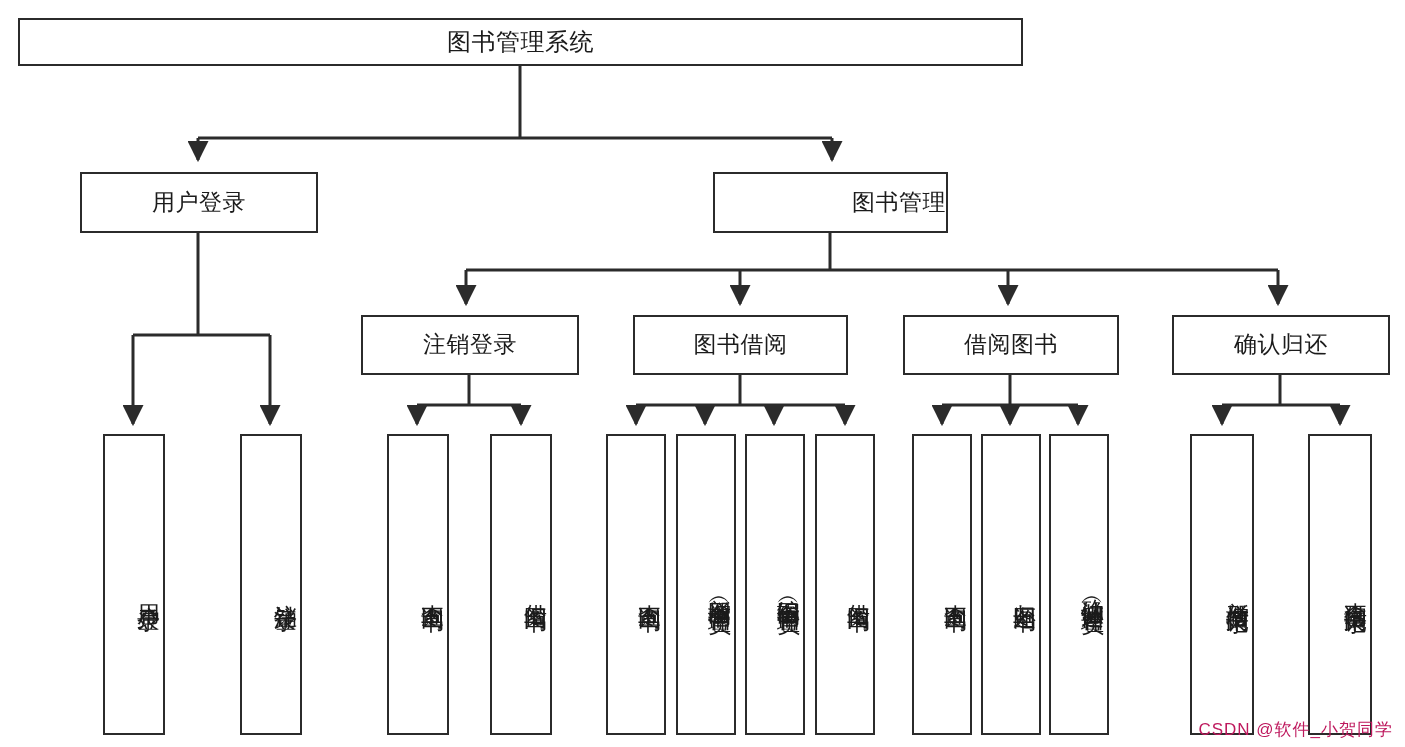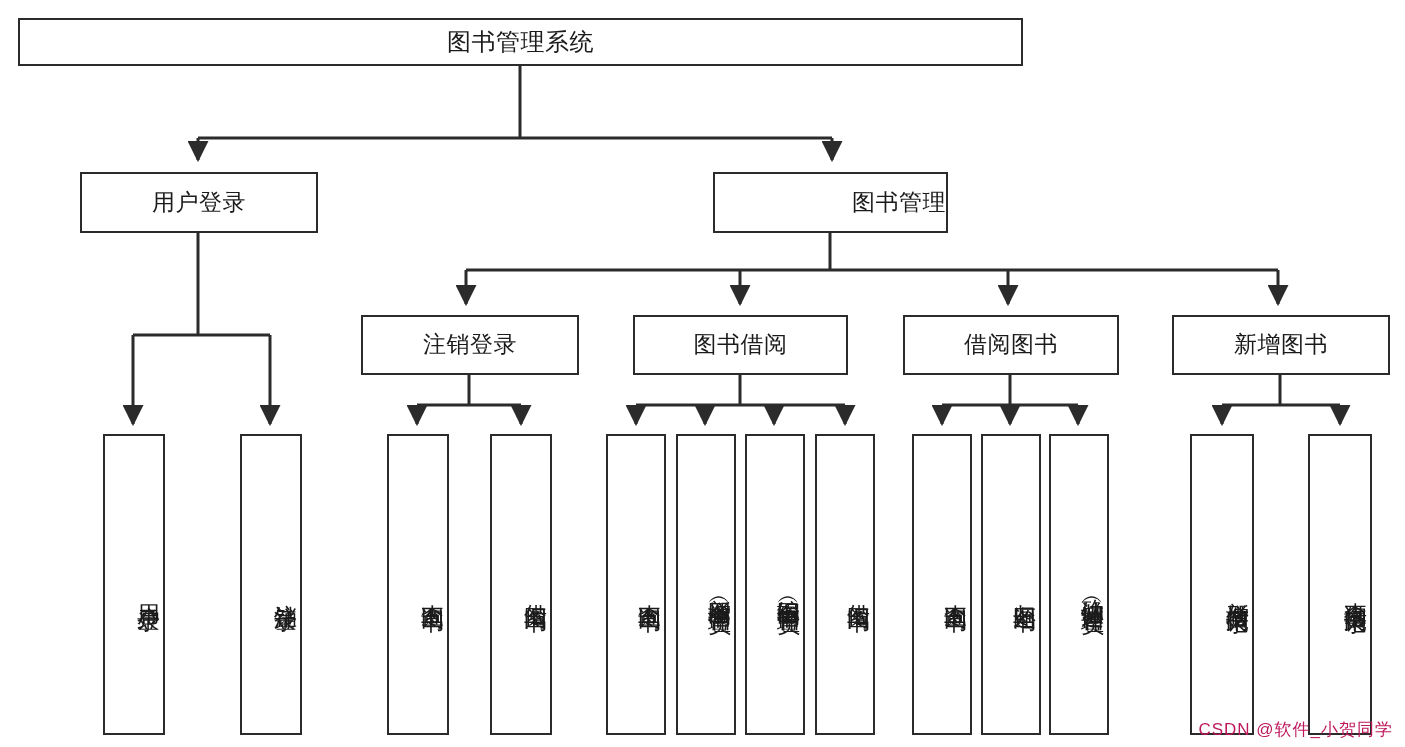--- a/index.html
+++ b/index.html
@@ -139,21 +139,21 @@
   <div class="node horizontal" style="left:361px; top:315px; width:218px; height:60px;">
     <span class="label">注销登录</span>
   </div>
   <div class="node horizontal" style="left:633px; top:315px; width:215px; height:60px;">
     <span class="label">图书借阅</span>
   </div>
   <div class="node horizontal" style="left:903px; top:315px; width:216px; height:60px;">
     <span class="label">借阅图书</span>
   </div>
   <div class="node horizontal" style="left:1172px; top:315px; width:218px; height:60px;">
-    <span class="label">新增图书</span>
+    <span class="label">确认归还</span>
   </div>
 
   <div class="node vertical" style="left:103px; top:434px; width:62px; height:301px;">
     <span class="label">用户登录</span>
   </div>
   <div class="node vertical" style="left:240px; top:434px; width:62px; height:301px;">
     <span class="label">注销登录</span>
   </div>
 
   <div class="node vertical" style="left:387px; top:434px; width:62px; height:301px;">

